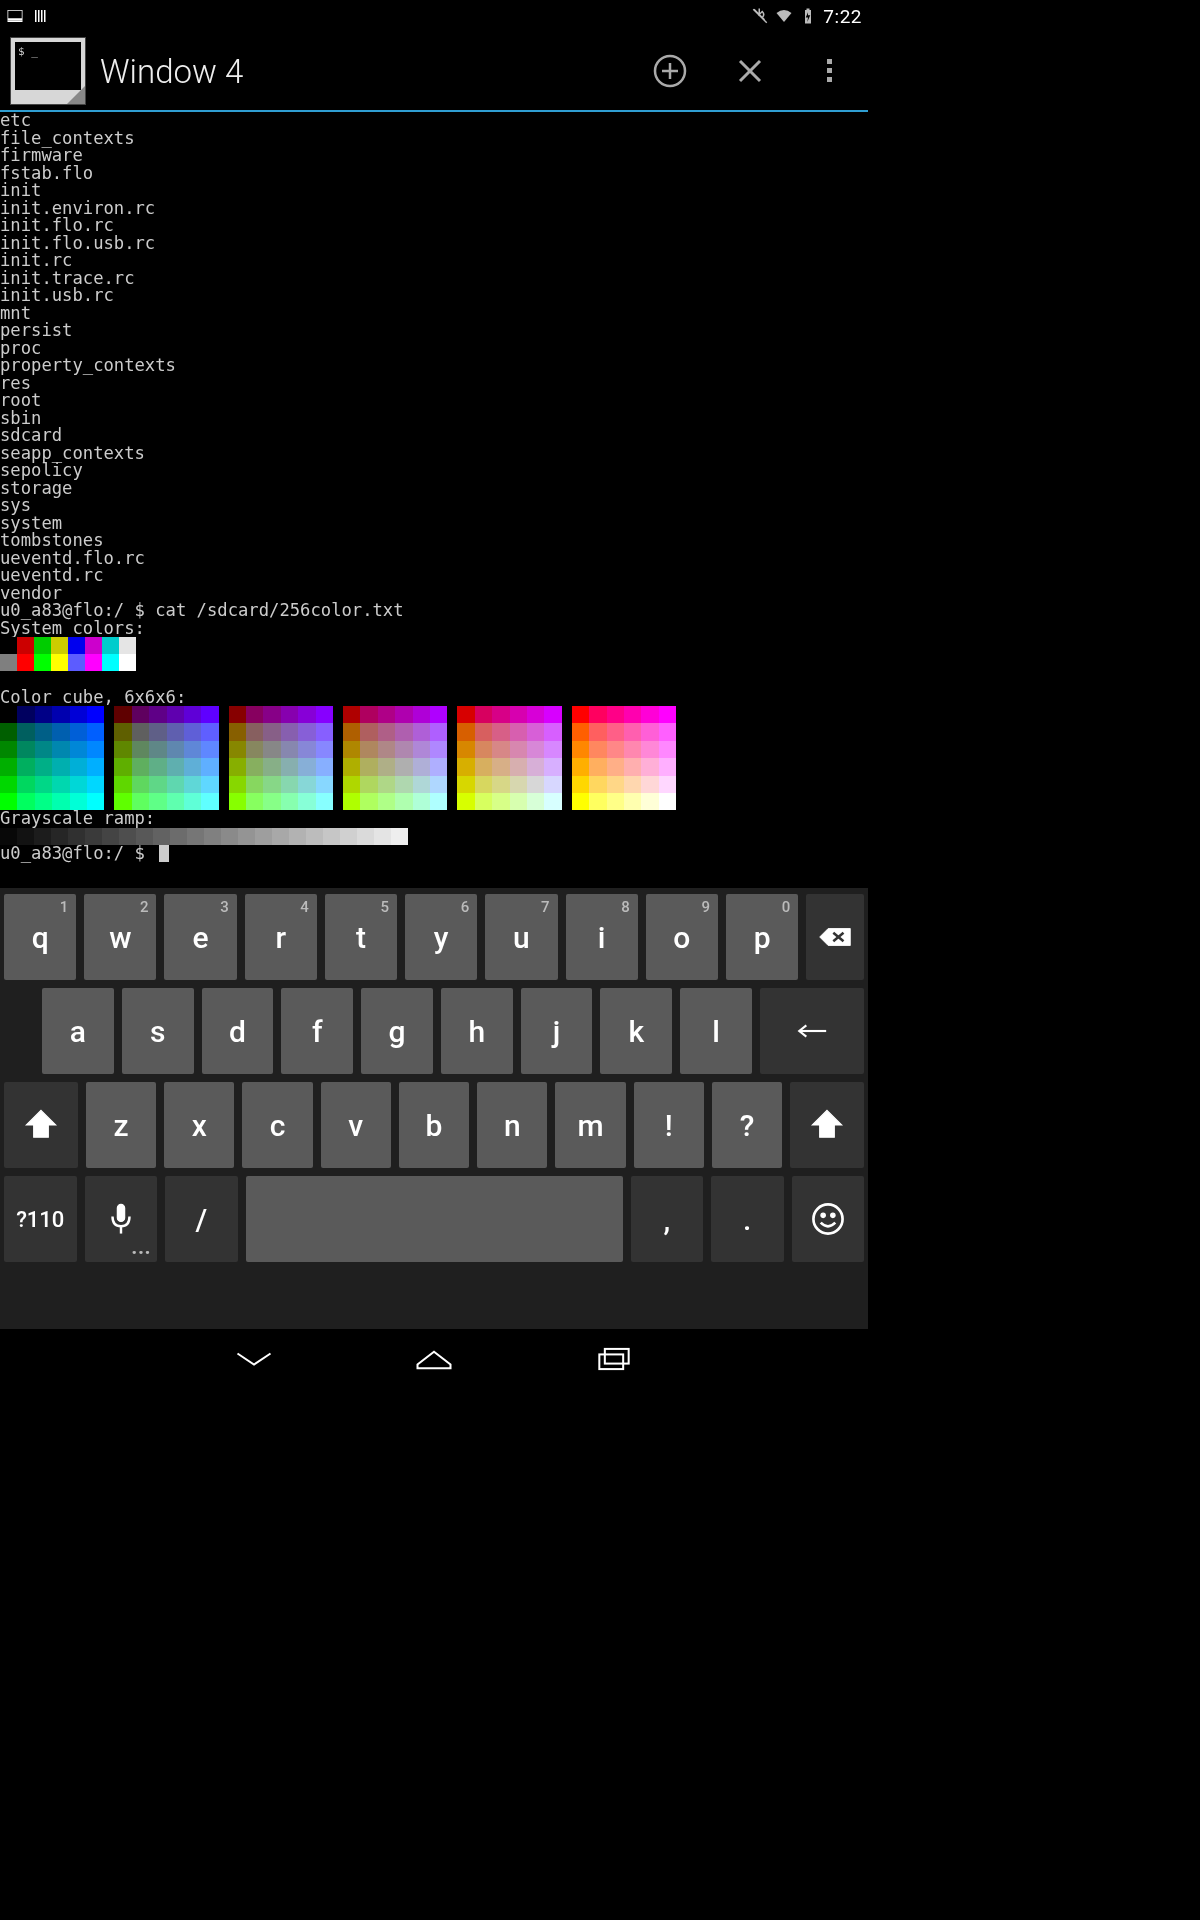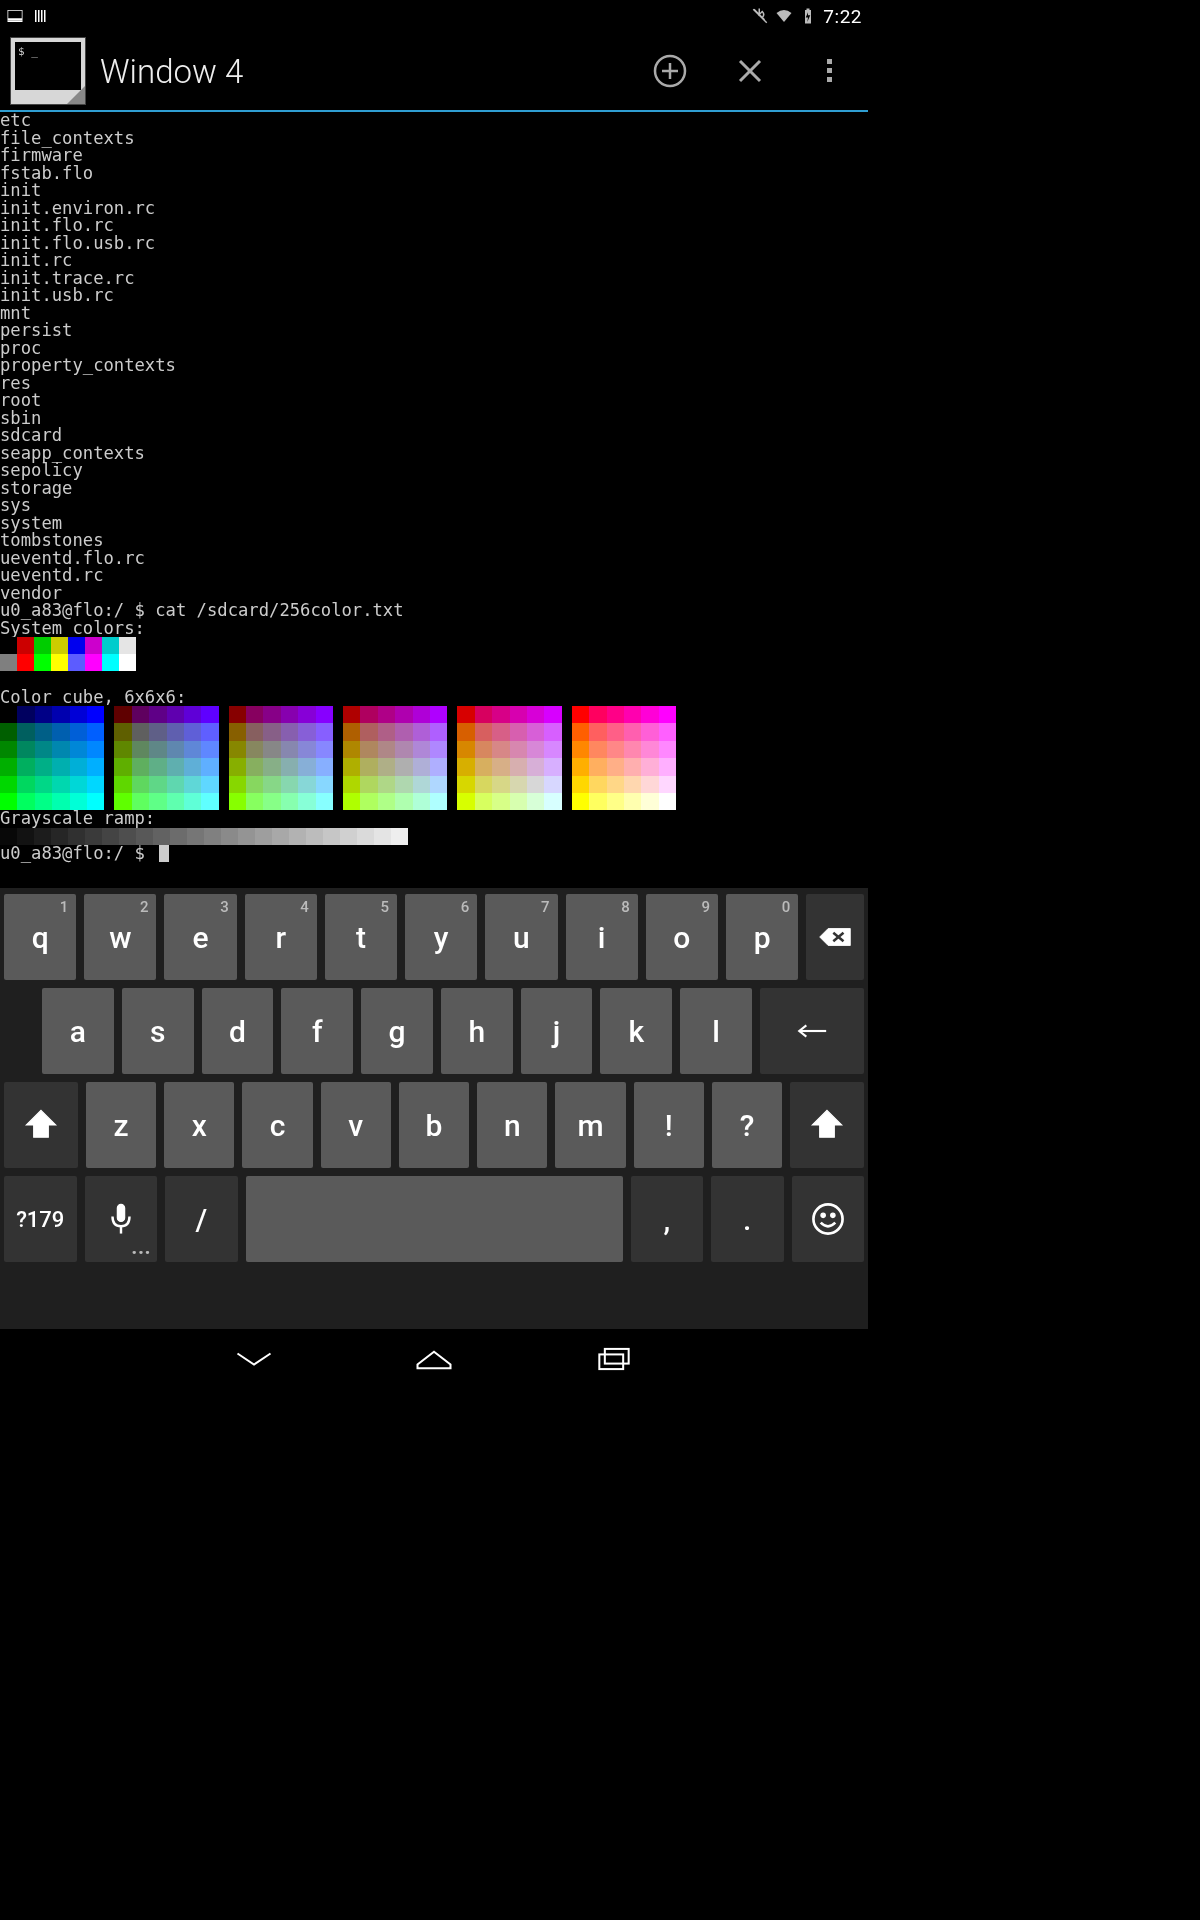--- a/index.html
+++ b/index.html
@@ -336,21 +336,21 @@
         <span>?</span>
       </div>
       <div class="key dark shift" style="flex: 1.05 1 0%;">
         <svg viewBox="0 0 28 28">
           <path d="M14 2 L26 14 L20 14 L20 24 L8 24 L8 14 L2 14 Z" fill="#fff"></path>
         </svg>
       </div>
     </div>
   <div class="kb-row row5" id="kb-row4">
       <div class="key dark sym" style="flex: 1 1 0%;">
-        <span>?179</span>
+        <span>?110</span>
       </div>
       <div class="key dark mic" style="flex: 1 1 0%;">
         <svg viewBox="0 0 24 28">
           <rect x="9" y="2" width="6" height="14" rx="3" fill="#fff"></rect>
           <path d="M5 12 Q5 20 12 20 Q19 20 19 12" fill="none" stroke="#fff" stroke-width="2"></path>
           <line x1="12" y1="20" x2="12" y2="26" stroke="#fff" stroke-width="2"></line>
         </svg>
         <span class="sub">...</span>
       </div>
       <div class="key dark" style="flex: 1 1 0%;">

